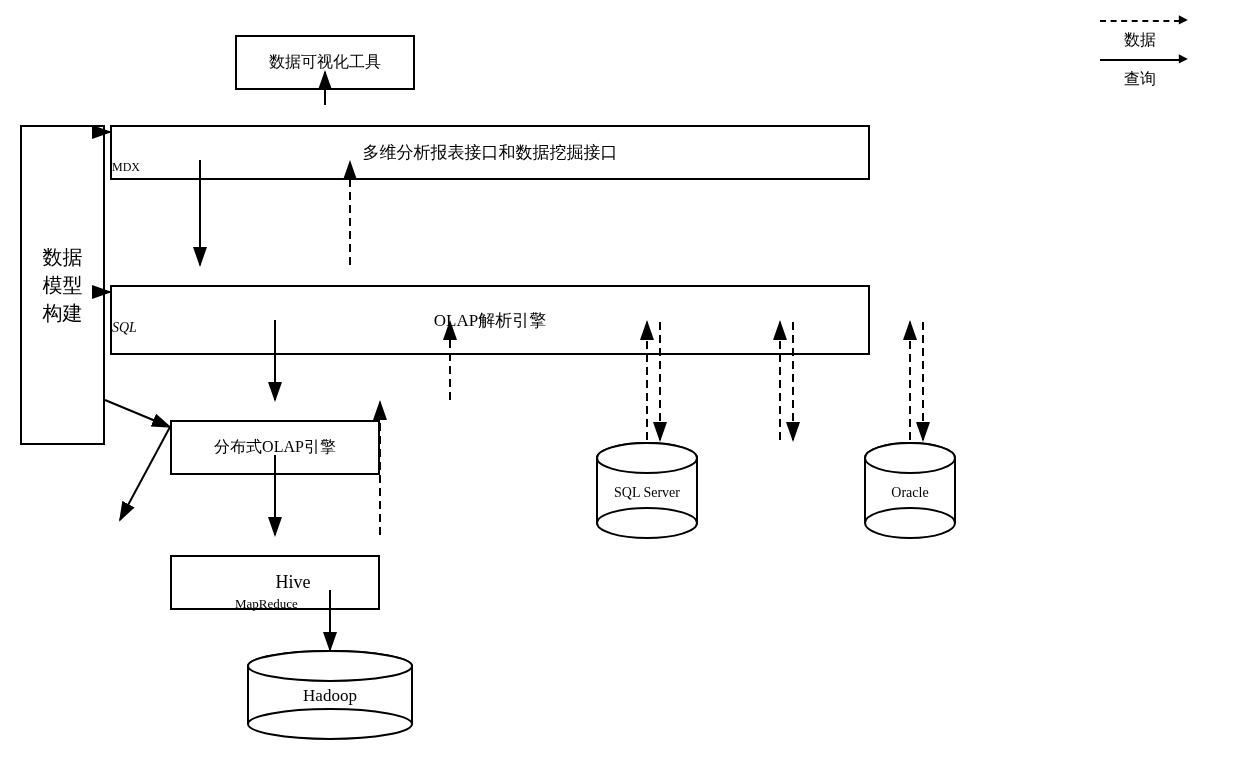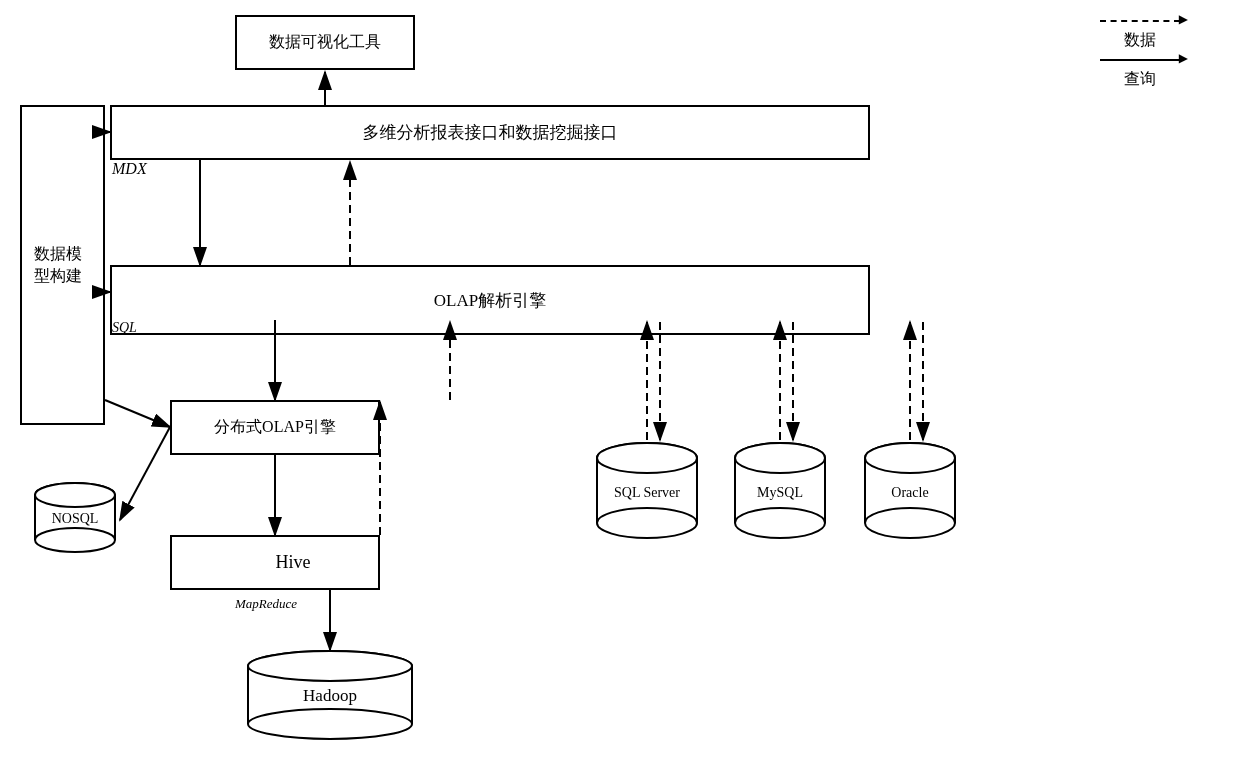--- a/index.html
+++ b/index.html
@@ -55,22 +55,24 @@
     }
 
     
     .box {
       position: absolute;
       border: 2px solid #000;
       background: #fff;
       display: flex;
       align-items: center;
       justify-content: center;
+      text-align: center;
       font-size: 18px;
       font-weight: normal;
+      margin-top: 20px;
     }
 
     
     .box-viz {
       top: 15px;
       left: 235px;
       width: 180px;
       height: 55px;
       font-size: 16px;
     }
@@ -83,24 +85,24 @@
       height: 55px;
       font-size: 17px;
     }
 
     
     .box-model {
       top: 105px;
       left: 20px;
       width: 85px;
       height: 320px;
-      font-size: 16px;
+      font-size: 20px;
       writing-mode: horizontal-tb;
       word-break: break-all;
-      padding: 12px;
+      padding: 20px;
       line-height: 1.4;
     }
 
     
     .box-olap {
       top: 265px;
       left: 110px;
       width: 760px;
       height: 70px;
       font-size: 17px;
@@ -142,40 +144,38 @@
       width: 1240px;
       height: 775px;
       pointer-events: none;
     }
 
     
     .label-mdx {
       position: absolute;
       top: 160px;
       left: 112px;
-      font-size: 16px;
-      font-style: italic;
+      font-size: 12px;
     }
 
     
     .label-sql {
       position: absolute;
       top: 320px;
       left: 112px;
       font-size: 14px;
       font-style: italic;
     }
 
     
     .label-mapreduce {
       position: absolute;
       top: 596px;
       left: 235px;
       font-size: 13px;
-      font-style: italic;
     }
   </style>
 </head>
 <body>
 
 <div class="diagram-container">
 
   <div class="legend">
     <div class="legend-item">
       <div class="legend-dashed-line"></div>
@@ -208,55 +208,33 @@
   </div>
 
   <div class="box box-hive">
     <span>Hive</span>
   </div>
 
   <div class="label-mdx">MDX</div>
   <div class="label-sql">SQL</div>
   <div class="label-mapreduce">MapReduce</div>
 
-  <div class="cylinder" style="left:30px; top:480px;">
-    <svg width="90" height="75" viewBox="0 0 90 75">
-      <ellipse cx="45" cy="15" rx="40" ry="12" fill="white" stroke="black" stroke-width="2"></ellipse>
-      <rect x="5" y="15" width="80" height="45" fill="white" stroke="none"></rect>
-      <line x1="5" y1="15" x2="5" y2="60" stroke="black" stroke-width="2"></line>
-      <line x1="85" y1="15" x2="85" y2="60" stroke="black" stroke-width="2"></line>
-      <ellipse cx="45" cy="60" rx="40" ry="12" fill="white" stroke="black" stroke-width="2"></ellipse>
-      <ellipse cx="45" cy="15" rx="40" ry="12" fill="white" stroke="black" stroke-width="2"></ellipse>
-      <text x="45" y="43" text-anchor="middle" font-size="14" font-family="SimSun,serif">NOSQL</text>
-    </svg>
-  </div>
 
   <div class="cylinder" style="left:590px; top:440px;">
     <svg width="115" height="105" viewBox="0 0 115 105">
       <ellipse cx="57" cy="18" rx="50" ry="15" fill="white" stroke="black" stroke-width="2"></ellipse>
       <rect x="7" y="18" width="100" height="65" fill="white" stroke="none"></rect>
       <line x1="7" y1="18" x2="7" y2="83" stroke="black" stroke-width="2"></line>
       <line x1="107" y1="18" x2="107" y2="83" stroke="black" stroke-width="2"></line>
       <ellipse cx="57" cy="83" rx="50" ry="15" fill="white" stroke="black" stroke-width="2"></ellipse>
       <ellipse cx="57" cy="18" rx="50" ry="15" fill="white" stroke="black" stroke-width="2"></ellipse>
       <text x="57" y="57" text-anchor="middle" font-size="14" font-family="SimSun,serif">SQL Server</text>
     </svg>
   </div>
 
-  <div class="cylinder" style="left:730px; top:440px;">
-    <svg width="100" height="105" viewBox="0 0 100 105">
-      <ellipse cx="50" cy="18" rx="45" ry="15" fill="white" stroke="black" stroke-width="2"></ellipse>
-      <rect x="5" y="18" width="90" height="65" fill="white" stroke="none"></rect>
-      <line x1="5" y1="18" x2="5" y2="83" stroke="black" stroke-width="2"></line>
-      <line x1="95" y1="18" x2="95" y2="83" stroke="black" stroke-width="2"></line>
-      <ellipse cx="50" cy="83" rx="45" ry="15" fill="white" stroke="black" stroke-width="2"></ellipse>
-      <ellipse cx="50" cy="18" rx="45" ry="15" fill="white" stroke="black" stroke-width="2"></ellipse>
-      <text x="50" y="57" text-anchor="middle" font-size="14" font-family="SimSun,serif">MySQL</text>
-    </svg>
-  </div>
 
   <div class="cylinder" style="left:860px; top:440px;">
     <svg width="100" height="105" viewBox="0 0 100 105">
       <ellipse cx="50" cy="18" rx="45" ry="15" fill="white" stroke="black" stroke-width="2"></ellipse>
       <rect x="5" y="18" width="90" height="65" fill="white" stroke="none"></rect>
       <line x1="5" y1="18" x2="5" y2="83" stroke="black" stroke-width="2"></line>
       <line x1="95" y1="18" x2="95" y2="83" stroke="black" stroke-width="2"></line>
       <ellipse cx="50" cy="83" rx="45" ry="15" fill="white" stroke="black" stroke-width="2"></ellipse>
       <ellipse cx="50" cy="18" rx="45" ry="15" fill="white" stroke="black" stroke-width="2"></ellipse>
       <text x="50" y="57" text-anchor="middle" font-size="14" font-family="SimSun,serif">Oracle</text>

